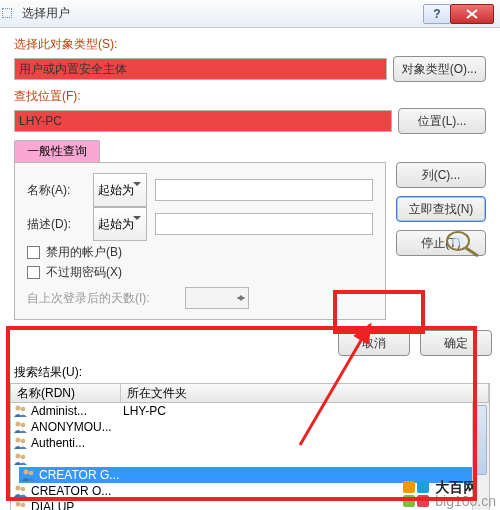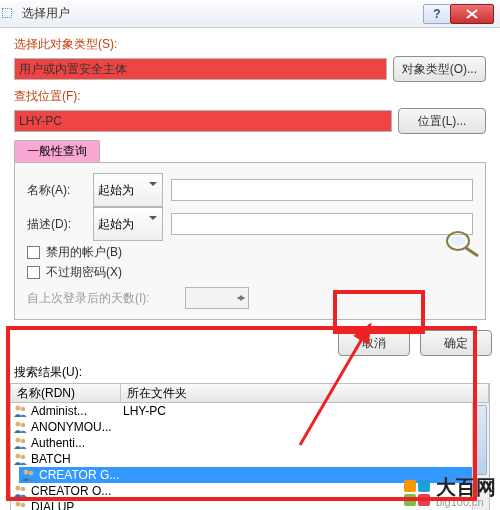--- a/index.html
+++ b/index.html
@@ -18,21 +18,21 @@
   .txt{flex:1;height:22px;background:#ef4444;border:1px solid #b6b6b6;padding:0 4px;color:#333;display:flex;align-items:center;}
   .btn{height:23px;min-width:88px;background:linear-gradient(#f7f7f7,#e4e4e4);border:1px solid #8e8e8e;border-radius:4px;color:#333;padding:12px 8px;display:inline-flex;align-items:center;justify-content:center;cursor:pointer;}
   .btn.small{min-width:72px;}
   
   .tabstrip{position:relative;height:22px;}
   .tab{position:absolute;top:0;left:0;height:22px;padding:0 12px;border:1px solid #b6b6b6;border-bottom:none;background:#f9a8d4;display:flex;align-items:center;border-radius:2px 2px 0 0;}
   .tabpanel{border:1px solid #b6b6b6;padding:10px 12px;position:relative;background:#f8f8f8;}
   .formrow{display:flex;align-items:center;gap:8px;margin-bottom:0;}
   .formrow .cap{width:58px;color:#333;}
   .formrow .cap.dis{color:#9a9a9a;}
-  .select{height:22px;width:70px;border:1px solid #b6b6b6;background:linear-gradient(#fff,#eee);display:flex;align-items:center;padding:16px 4px;position:relative;}
+  .select{height:22px;width:54px;border:1px solid #b6b6b6;background:linear-gradient(#fff,#eee);display:flex;align-items:center;padding:16px 4px;position:relative;}
   .select::after{content:"";position:absolute;right:5px;top:8px;border:4px solid transparent;border-top-color:#555;}
   .wideinput{flex:1;height:22px;border:1px solid #b6b6b6;background:#fff;}
   .chkrow{display:flex;align-items:center;gap:6px;margin:3px 0;color:#333;}
   .chk{width:13px;height:13px;border:1px solid #7a7a7a;background:#fff;}
   .spin{height:22px;width:64px;border:1px solid #b6b6b6;background:#f3f3f3;position:relative;}
   .spin::before,.spin::after{content:"";position:absolute;right:3px;border:4px solid transparent;}
   .spin::before{top:3px;border-bottom-color:#777;}
   .spin::after{bottom:3px;border-top-color:#777;}
   .midblock{display:flex;gap:10px;align-items:flex-start;}
   .magglass{position:absolute;right:18px;top:228px;width:42px;height:30px;}
@@ -54,22 +54,22 @@
   .item .ic svg{display:block;}
   .item.sel{background:#3399ff;color:#fff;margin-left:8px;}
   .item .c1{width:92px;white-space:nowrap;overflow:hidden;}
   .item .c2{white-space:nowrap;}
   .vscroll{position:absolute;right:0;top:0;width:17px;height:100%;background:#efefef;border-left:1px solid #cfcfcf;}
   .vscroll .thumb{position:absolute;left:2px;right:2px;top:2px;height:70px;background:linear-gradient(#dfe7f5,#bcd0ea);border:1px solid #9db4d6;border-radius:2px;}
   .logo{position:absolute;right:4px;bottom:2px;display:flex;align-items:center;gap:6px;}
   .logo .sq{display:grid;grid-template-columns:12px 12px;grid-template-rows:12px 12px;gap:2px;}
   .logo .sq div{border-radius:2px;}
   .logo .t{display:flex;flex-direction:column;line-height:1;}
-  .logo .t .big{font-size:20px;font-weight:bold;color:#222;}
-  .logo .t .sml{font-size:11px;color:#999;}
+  .logo .t .big{font-size:14px;font-weight:bold;color:#222;}
+  .logo .t .sml{font-size:14px;color:#999;}
 </style>
 </head>
 <body>
 
 <div class="titlebar">
   <span class="tq" style="left:2px;top:8px"></span>
   <span class="title" style="margin-left:16px">选择用户</span>
   <div class="tbtns">
     <div class="tbtn">?</div>
     <div class="tbtn close">
@@ -123,20 +123,25 @@
         <div class="chkrow">
           <div class="chk"></div>
           <span>不过期密码(X)</span>
         </div>
         <div class="formrow" style="margin-top:6px">
           <span class="cap dis" style="width:150px">自上次登录后的天数(I):</span>
           <div class="spin"></div>
         </div>
       </div>
     </div>
+    <div style="width:90px;display:flex;flex-direction:column;gap:8px;margin-top:22px">
+      <button class="btn small">列(C)...</button>
+      <button class="btn small" style="border-color:#4b7bbd;box-shadow:0 0 0 1px #9cc3ff inset">立即查找(N)</button>
+      <button class="btn small">停止(T)</button>
+    </div>
   </div>
 </div>
 
 <div class="magglass">
   <svg viewBox="0 0 42 30">
       <ellipse cx="18" cy="13" rx="11" ry="9" fill="none" stroke="#8a7a40" stroke-width="2"></ellipse>
       <path d="M26 20 L38 28" stroke="#8a7a40" stroke-width="3"></path>
       <ellipse cx="18" cy="13" rx="7" ry="5" fill="#d9ecff" opacity="0.6"></ellipse>
     </svg>
 </div>
@@ -191,21 +196,20 @@
       </div>
       <div class="item">
         <span class="ic">
           <svg width="16" height="14">
             <circle cx="5" cy="4" r="2.5" fill="#d9b27c"></circle>
             <path d="M1 13 Q5 7 9 13 Z" fill="#3b6ea5"></path>
             <circle cx="10" cy="5" r="2.3" fill="#d9b27c"></circle>
             <path d="M6 13 Q10 8 14 13 Z" fill="#4d82bd"></path>
           </svg>
         </span>
-        <span class="c1">BATCH</span>
         <span class="c2"></span>
       </div>
       <div class="item sel">
         <span class="ic">
           <svg width="16" height="14">
             <circle cx="5" cy="4" r="2.5" fill="#d9b27c"></circle>
             <path d="M1 13 Q5 7 9 13 Z" fill="#3b6ea5"></path>
             <circle cx="10" cy="5" r="2.3" fill="#d9b27c"></circle>
             <path d="M6 13 Q10 8 14 13 Z" fill="#4d82bd"></path>
           </svg>

